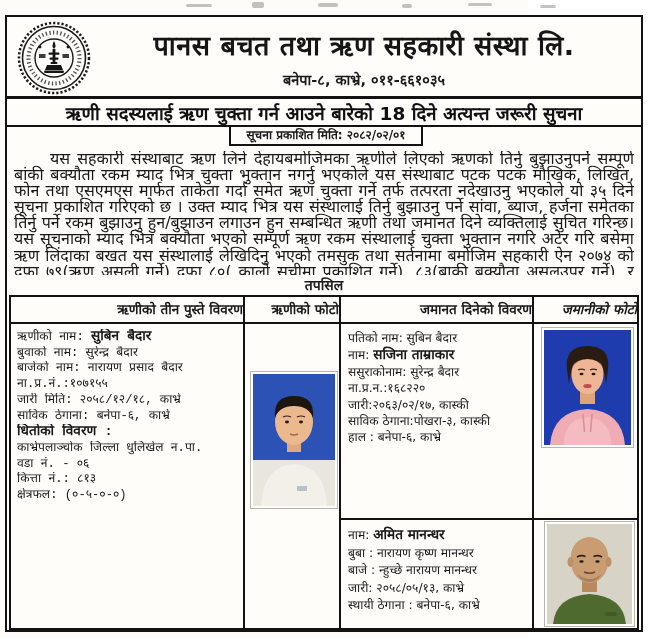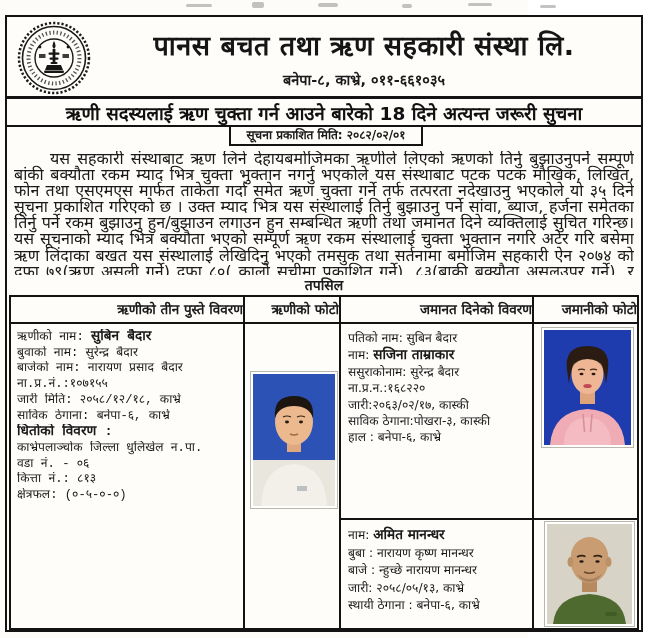--- a/index.html
+++ b/index.html
@@ -74,21 +74,21 @@
   }
   .th, .cell { position: absolute; }
   .th {
     height: 27px; border-right: 2px solid #131313; border-bottom: 2px solid #131313;
     font-size: 13.5px; font-weight: bold; text-align: right; line-height: 25px;
     white-space: nowrap; overflow: hidden;
   }
   .th1 { left: 0;     top: 0; width: 234px; }
   .th2 { left: 234px; top: 0; width: 96px;  }
   .th3 { left: 330px; top: 0; width: 193px; }
-  .th4 { left: 523px; top: 0; width: 103px; border-right: none; }
+  .th4 { left: 523px; top: 0; width: 103px; border-right: none; font-style: italic; }
 
   .cell { font-size: 12.2px; color: #191919; }
   .cellA { left: 0;     top: 27px;  width: 234px; height: 304px; border-right: 2px solid #131313; padding: 5px 6px; line-height: 15.7px; font-family: Liberation Mono, monospace; }
   .cellB { left: 234px; top: 27px;  width: 96px;  height: 304px; border-right: 2px solid #131313; }
   .cellC1 { left: 330px; top: 27px;  width: 193px; height: 196px; border-right: 2px solid #131313; border-bottom: 2px solid #131313; padding: 6px 7px; line-height: 16.4px; }
   .cellD1 { left: 523px; top: 27px;  width: 103px; height: 196px; border-bottom: 2px solid #131313; }
   .cellC2 { left: 330px; top: 223px; width: 193px; height: 108px; border-right: 2px solid #131313; padding: 6px 7px; line-height: 17.5px; }
   .cellD2 { left: 523px; top: 223px; width: 103px; height: 108px; }
 
   .ln { white-space: nowrap; overflow: hidden; }

